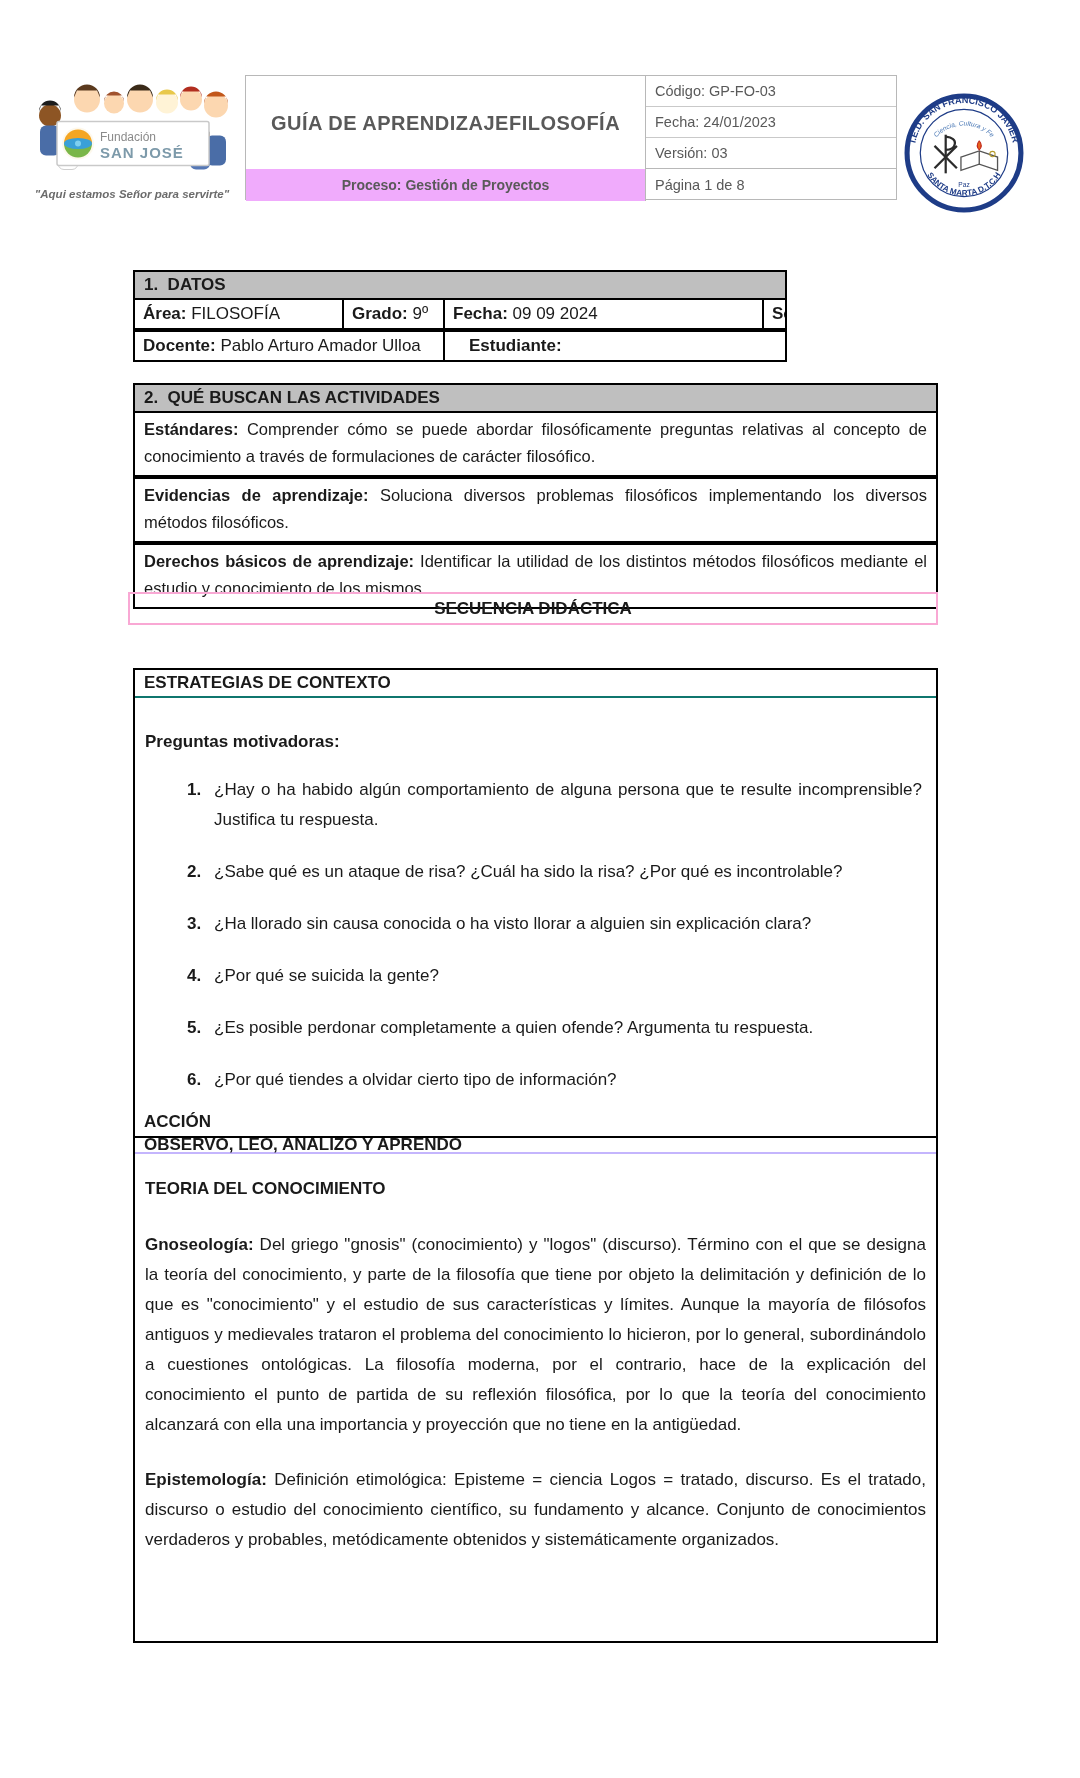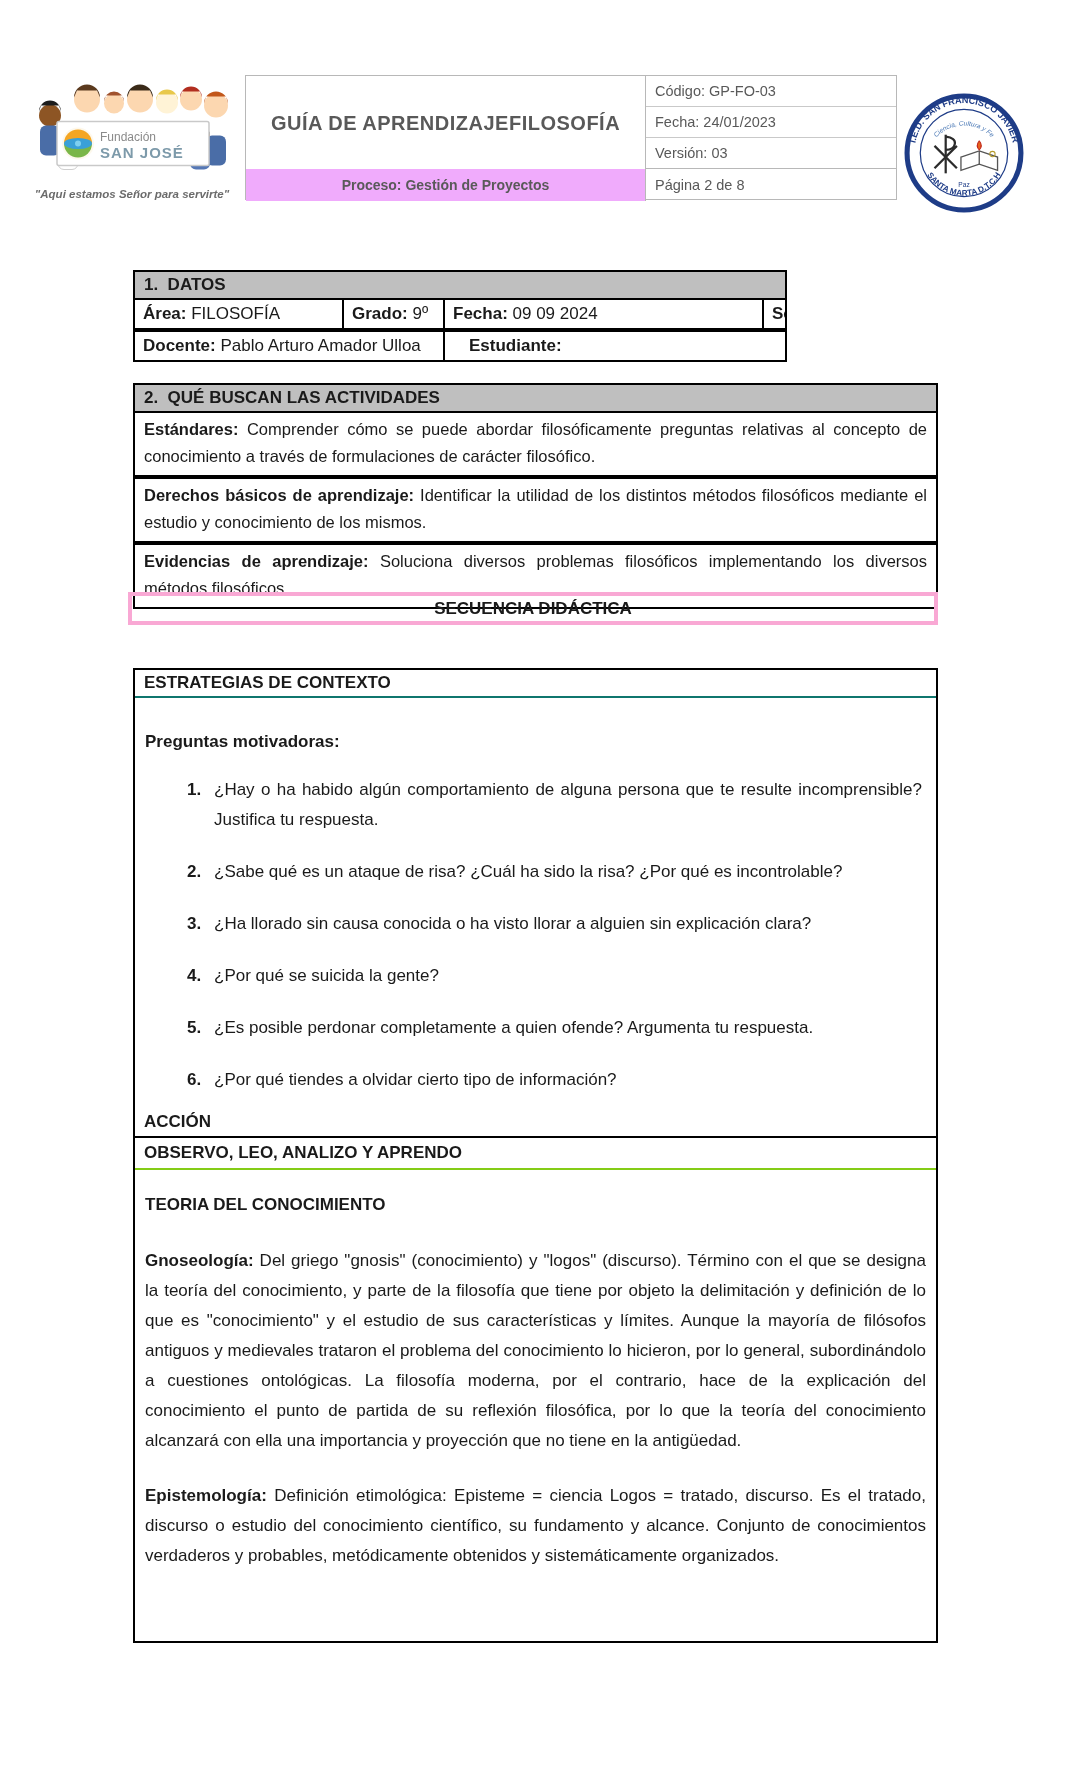--- a/index.html
+++ b/index.html
@@ -54,37 +54,37 @@
   .datos-cell { padding:4px 8px; border-right:2px solid #000; white-space:nowrap; overflow:hidden; }
   .datos-cell:last-child { border-right:none; }
 
   
   .actividades { position:absolute; left:133px; top:383px; width:805px; border:2px solid #000; font-size:16.5px; }
   .act-row { padding:3px 9px 5px 9px; line-height:27px; border-bottom:2px solid #000; }
   .act-row:last-child { border-bottom:none; }
 
   
   .secuencia {
-    position:absolute; left:128px; top:592px; width:810px; height:33px; border:4px solid #f9a8d4;
+    position:absolute; left:128px; top:592px; width:810px; height:33px; border:2px solid #f9a8d4;
     display:flex; align-items:center; justify-content:center; font-weight:bold; font-size:17px;
   }
 
   
   .bigtable { position:absolute; left:133px; top:668px; width:805px; height:975px; border:2px solid #000; display:flex; flex-direction:column; font-size:17px; }
   .row-title { height:28px; display:flex; align-items:center; padding:0 9px; font-weight:bold; border-bottom:2px solid #0f766e; flex:none; }
   .q-section { height:410px; padding:34px 10px 0 10px; flex:none; }
   .q-heading { font-weight:bold; margin-bottom:23px; }
   ol.q-list { list-style:none; counter-reset:q; margin:0 0 0 42px; }
   ol.q-list li {
     counter-increment:q; position:relative; padding-left:27px; margin-bottom:22px;
     line-height:30px; text-align:justify; padding-right:4px;
   }
   ol.q-list li::before { content:counter(q) "."; position:absolute; left:0; font-weight:bold; }
   .row-accion { height:30px; border-bottom:2px solid #000; }
-  .row-observo { height:32px; border-bottom:2px solid #84cc16; }
+  .row-observo { height:16px; border-bottom:2px solid #c4b5fd; }
   .teoria-section { flex:1; padding:25px 10px 0 10px; }
   .teoria-heading { font-weight:bold; margin-bottom:31px; }
   .para { line-height:30px; margin-bottom:25px; text-align:justify; }
 </style>
 </head>
 <body>
 
 <div class="page">
 
   <svg class="fundacion-logo" viewBox="0 0 205 105">
@@ -134,21 +134,21 @@
     <div class="ht-title">
       <div>GUÍA DE APRENDIZAJE</div>
       <div>FILOSOFÍA</div>
     </div>
     <div class="ht-info">
       <div>Código: GP-FO-03</div>
       <div>Fecha: 24/01/2023</div>
       <div>Versión: 03</div>
     </div>
     <div class="ht-proceso">Proceso: Gestión de Proyectos</div>
-    <div class="ht-pagina">Página 2 de 8</div>
+    <div class="ht-pagina">Página 1 de 8</div>
   </div>
 
   <svg class="school-seal" viewBox="0 0 120 120">
     <circle cx="60" cy="60" r="56" fill="#ffffff" stroke="#1e3c87" stroke-width="5"></circle>
     <circle cx="60" cy="60" r="43" fill="#ffffff" stroke="#1e3c87" stroke-width="1.2"></circle>
     <defs>
       <path id="sealTop" d="M 11,60 A 49,49 0 1 1 109,60"></path>
       <path id="sealBottom" d="M 18,60 A 42,42 0 0 0 102,60"></path>
       <path id="sealInner" d="M 25,58 A 37,37 0 0 1 95,58"></path>
     </defs>
@@ -192,26 +192,26 @@
     </div>
   </div>
 
   <div class="actividades">
     <div class="sect-head">2.  QUÉ BUSCAN LAS ACTIVIDADES</div>
     <div class="act-row jtext">
       <b class="cell-label">Estándares:</b>
       <span>Comprender cómo se puede abordar filosóficamente preguntas relativas al concepto de conocimiento a través de formulaciones de carácter filosófico.</span>
     </div>
     <div class="act-row jtext" style="border-top:2px solid #000;">
+      <b class="cell-label">Evidencias de aprendizaje:</b>
+      <span>Soluciona diversos problemas filosóficos implementando los diversos métodos filosóficos.</span>
+    </div>
+    <div class="act-row jtext" style="border-top:2px solid #000;">
       <b class="cell-label">Derechos básicos de aprendizaje:</b>
       <span>Identificar la utilidad de los distintos métodos filosóficos mediante el estudio y conocimiento de los mismos.</span>
-    </div>
-    <div class="act-row jtext" style="border-top:2px solid #000;">
-      <b class="cell-label">Evidencias de aprendizaje:</b>
-      <span>Soluciona diversos problemas filosóficos implementando los diversos métodos filosóficos.</span>
     </div>
   </div>
 
   <div class="secuencia">SECUENCIA DIDÁCTICA</div>
 
   <div class="bigtable">
     <div class="row-title">ESTRATEGIAS DE CONTEXTO</div>
 
     <div class="q-section">
       <div class="q-heading">Preguntas motivadoras:</div>

